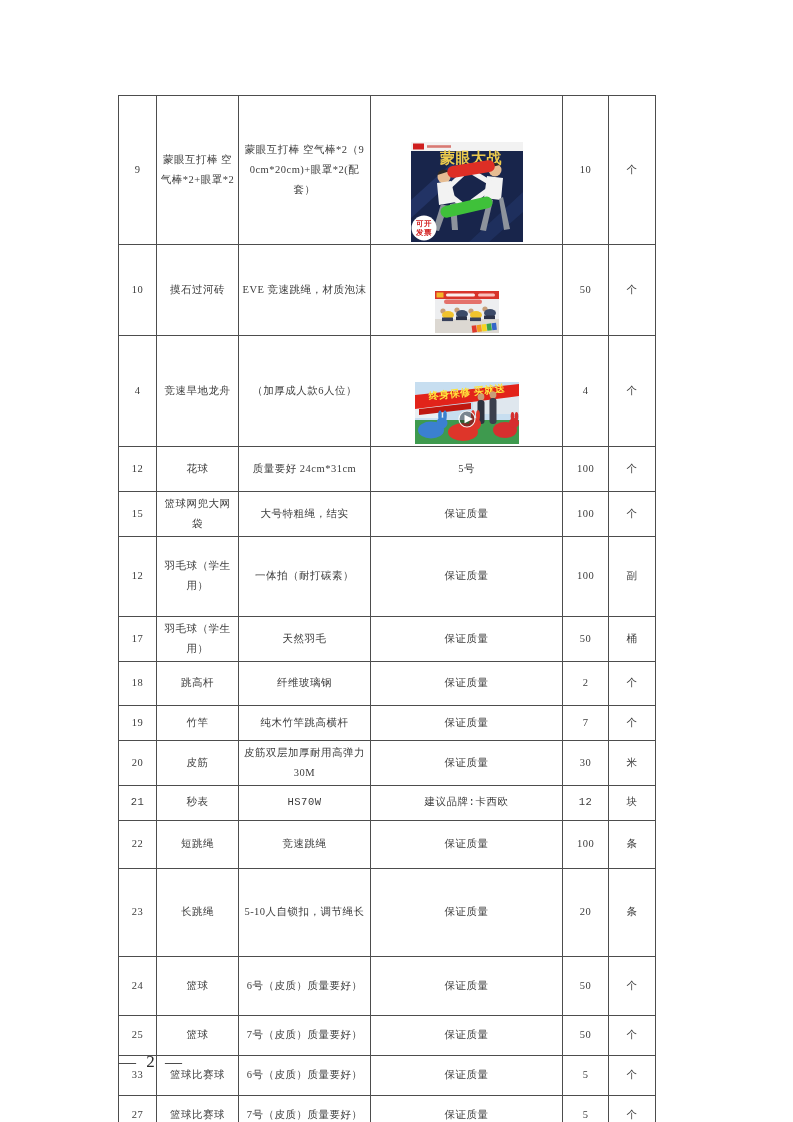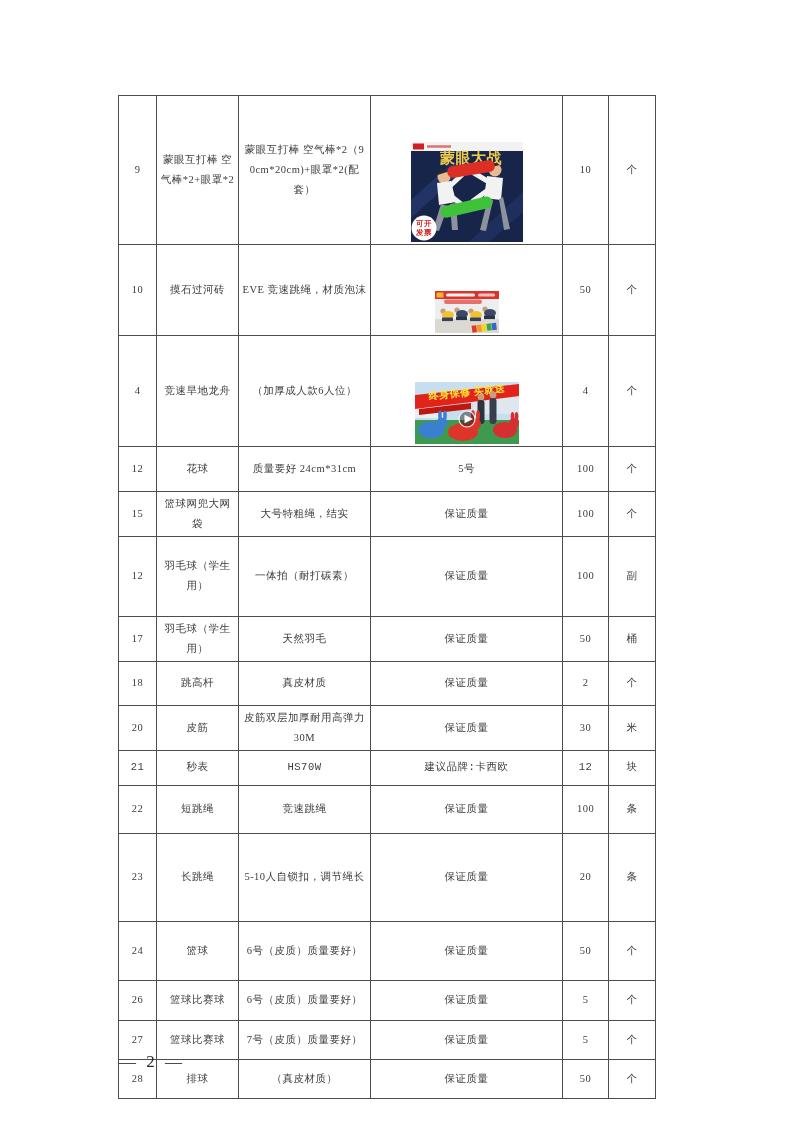--- a/index.html
+++ b/index.html
@@ -218,23 +218,31 @@
     <td class="c-seq">17</td>
     <td class="c-name">羽毛球（学生用）</td>
     <td class="c-spec">天然羽毛</td>
     <td class="c-note">保证质量</td>
     <td class="c-qty">50</td>
     <td class="c-unit">桶</td>
   </tr>
         <tr style="height: 44px;">
     <td class="c-seq">18</td>
     <td class="c-name">跳高杆</td>
-    <td class="c-spec">真皮材质</td>
+    <td class="c-spec">纤维玻璃钢</td>
     <td class="c-note">保证质量</td>
     <td class="c-qty">2</td>
+    <td class="c-unit">个</td>
+  </tr>
+        <tr style="height: 35px;">
+    <td class="c-seq">19</td>
+    <td class="c-name">竹竿</td>
+    <td class="c-spec">纯木竹竿跳高横杆</td>
+    <td class="c-note">保证质量</td>
+    <td class="c-qty">7</td>
     <td class="c-unit">个</td>
   </tr>
         <tr style="height: 44px;">
     <td class="c-seq">20</td>
     <td class="c-name">皮筋</td>
     <td class="c-spec">皮筋双层加厚耐用高弹力 30M</td>
     <td class="c-note">保证质量</td>
     <td class="c-qty">30</td>
     <td class="c-unit">米</td>
   </tr>
@@ -264,21 +272,29 @@
   </tr>
         <tr style="height: 59px;">
     <td class="c-seq">24</td>
     <td class="c-name">篮球</td>
     <td class="c-spec">6号（皮质）质量要好）</td>
     <td class="c-note">保证质量</td>
     <td class="c-qty">50</td>
     <td class="c-unit">个</td>
   </tr>
         <tr style="height: 40px;">
-    <td class="c-seq">26</td>
+    <td class="c-seq">25</td>
+    <td class="c-name">篮球</td>
+    <td class="c-spec">7号（皮质）质量要好）</td>
+    <td class="c-note">保证质量</td>
+    <td class="c-qty">50</td>
+    <td class="c-unit">个</td>
+  </tr>
+        <tr style="height: 40px;">
+    <td class="c-seq">33</td>
     <td class="c-name">篮球比赛球</td>
     <td class="c-spec">6号（皮质）质量要好）</td>
     <td class="c-note">保证质量</td>
     <td class="c-qty">5</td>
     <td class="c-unit">个</td>
   </tr>
         <tr style="height: 39px;">
     <td class="c-seq">27</td>
     <td class="c-name">篮球比赛球</td>
     <td class="c-spec">7号（皮质）质量要好）</td>

